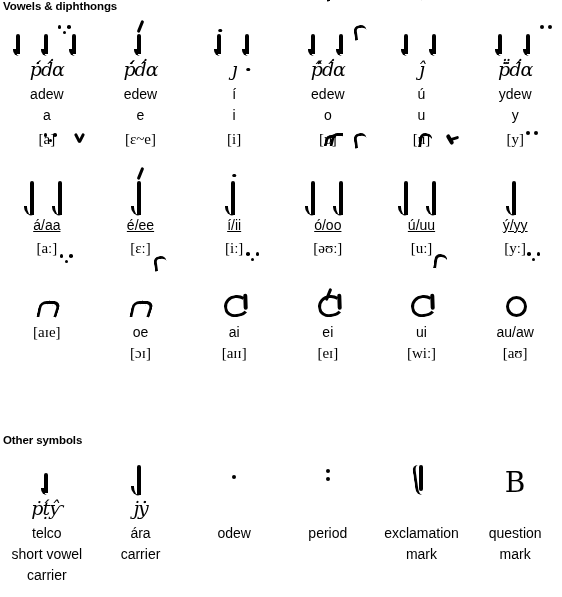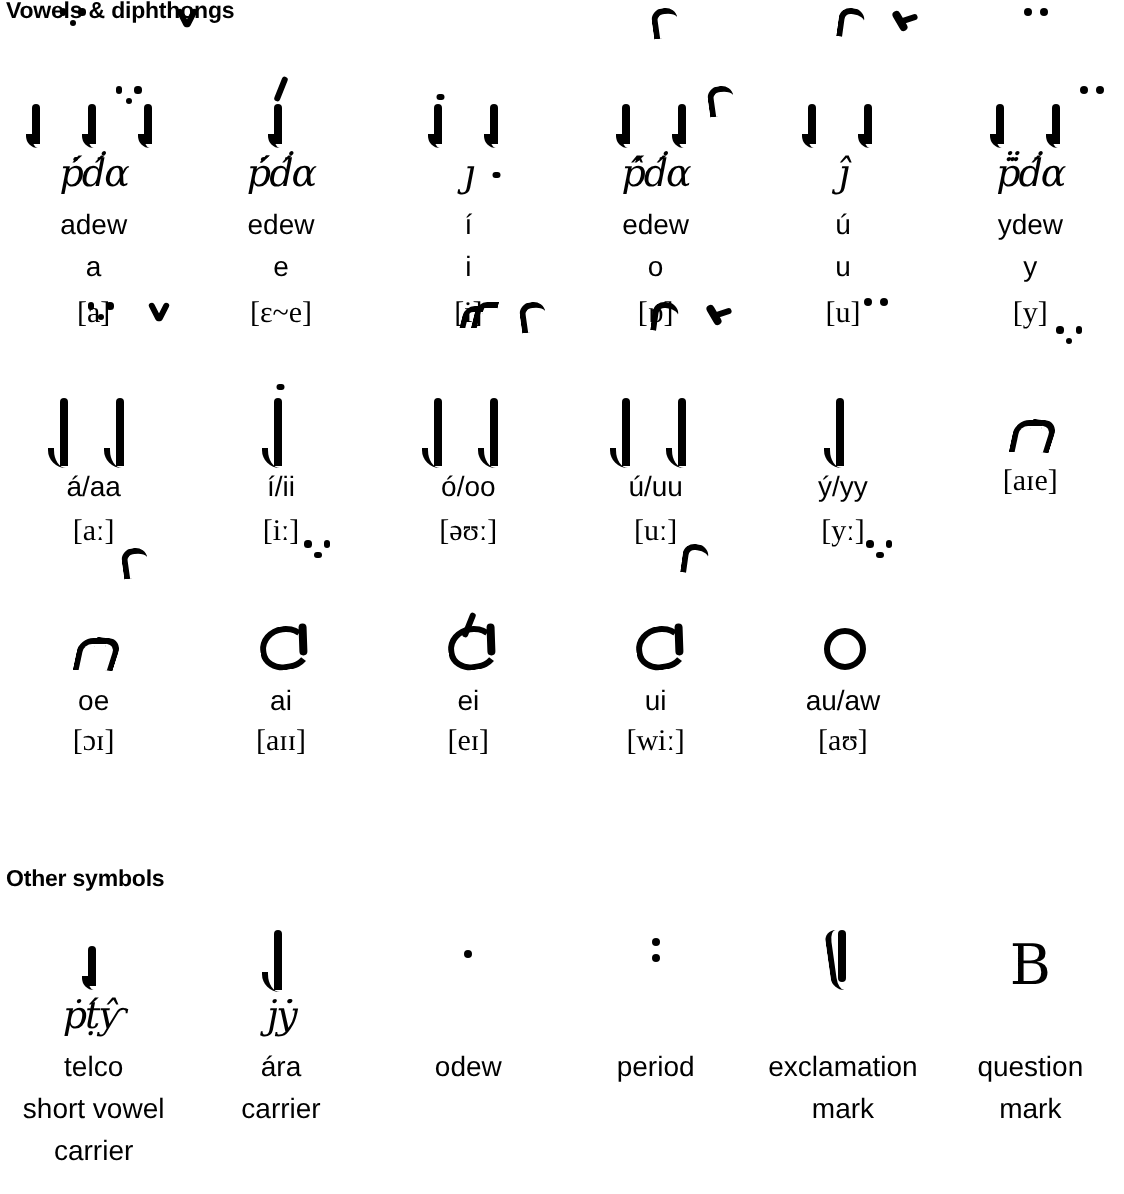--- a/index.html
+++ b/index.html
@@ -29,21 +29,21 @@
   #other-title  { position: absolute; top: 434px; left: 0px; }
 
   .grid {
     position: absolute;
     left: 0;
     width: 562px;
     display: grid;
     grid-template-columns: repeat(6, 1fr);
   }
 
-  #vowels-grid { top: 20px; }
+  #vowels-grid { top: 2px; }
   #other-grid  { top: 455px; }
 
   .cell {
     text-align: center;
     position: relative;
   }
 
   
   .teng-row {
     height: 56px;
@@ -350,21 +350,21 @@
     font-size: 15px;
     line-height: 20px;
     height: 26px;
   }
   .caption {
     font-family: "Liberation Sans", sans-serif;
     font-size: 14px;
     line-height: 21px;
   }
 
-  .row-vowels-long .romanization { height: 23px; }
+  .row-vowels-long .romanization { height: 23px; text-decoration: underline; }
   .spacer-2 { height: 2px; }
 </style>
 </head>
 <body>
 
 <div id="vowels-title" class="section-title">Vowels &amp; diphthongs</div>
 
 <div id="vowels-grid" class="grid">
 
   <div class="cell">
@@ -477,20 +477,30 @@
       </div>
       <div class="glyph">
         <span class="mark above circum" style="bottom:36px"></span>
         <span class="stem-long"></span>
       </div>
     </div>
     <div class="romanization">á/aa</div>
     <div class="ipa">[aː]</div>
   </div>
 
+  <div class="cell row-vowels-long">
+    <div class="teng-row tall">
+      <div class="glyph">
+        <span class="mark above acute" style="bottom:36px"></span>
+        <span class="stem-long"></span>
+      </div>
+    </div>
+    <div class="romanization">é/ee</div>
+    <div class="ipa">[ɛː]</div>
+  </div>
 
   <div class="cell row-vowels-long">
     <div class="teng-row tall">
       <div class="glyph">
         <span class="mark above dot" style="bottom:38px"></span>
         <span class="stem-long"></span>
       </div>
     </div>
     <div class="romanization">í/ii</div>
     <div class="ipa">[iː]</div>

